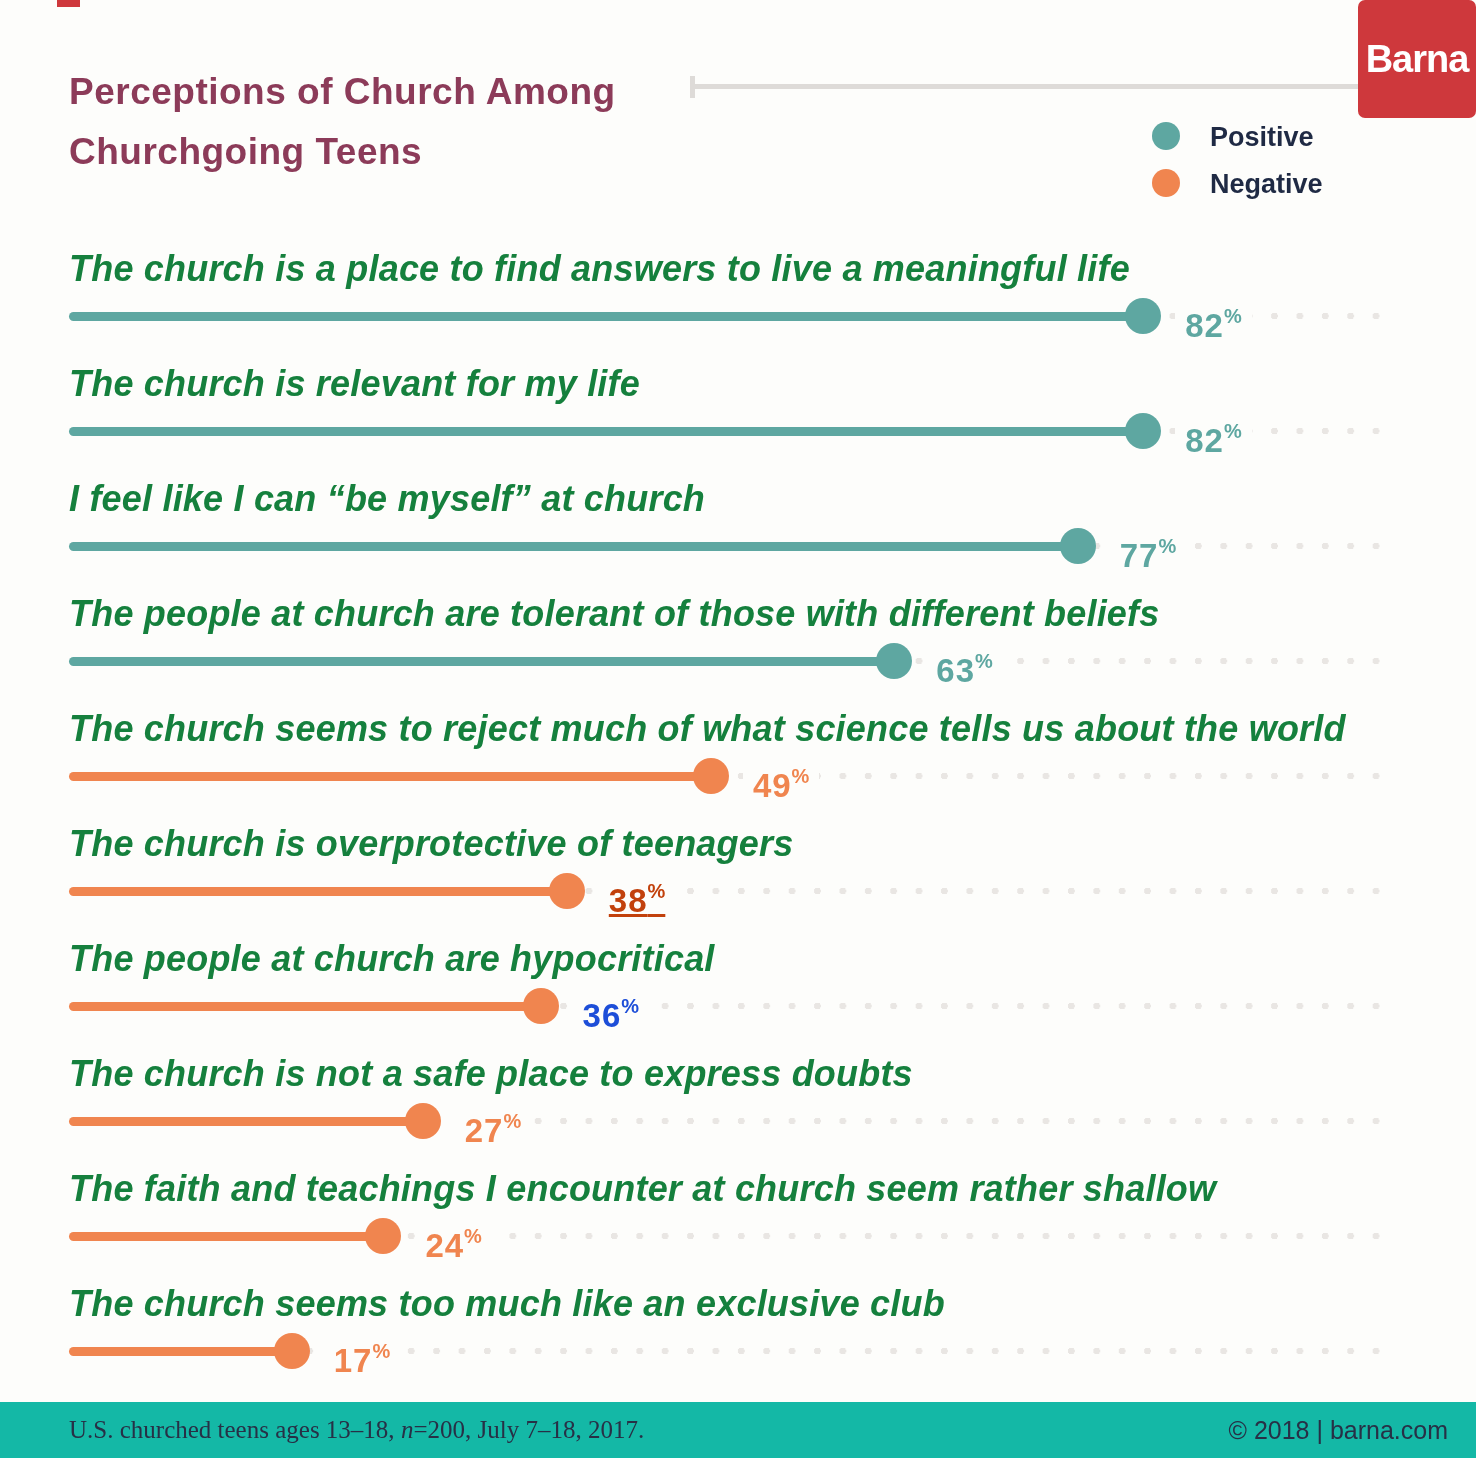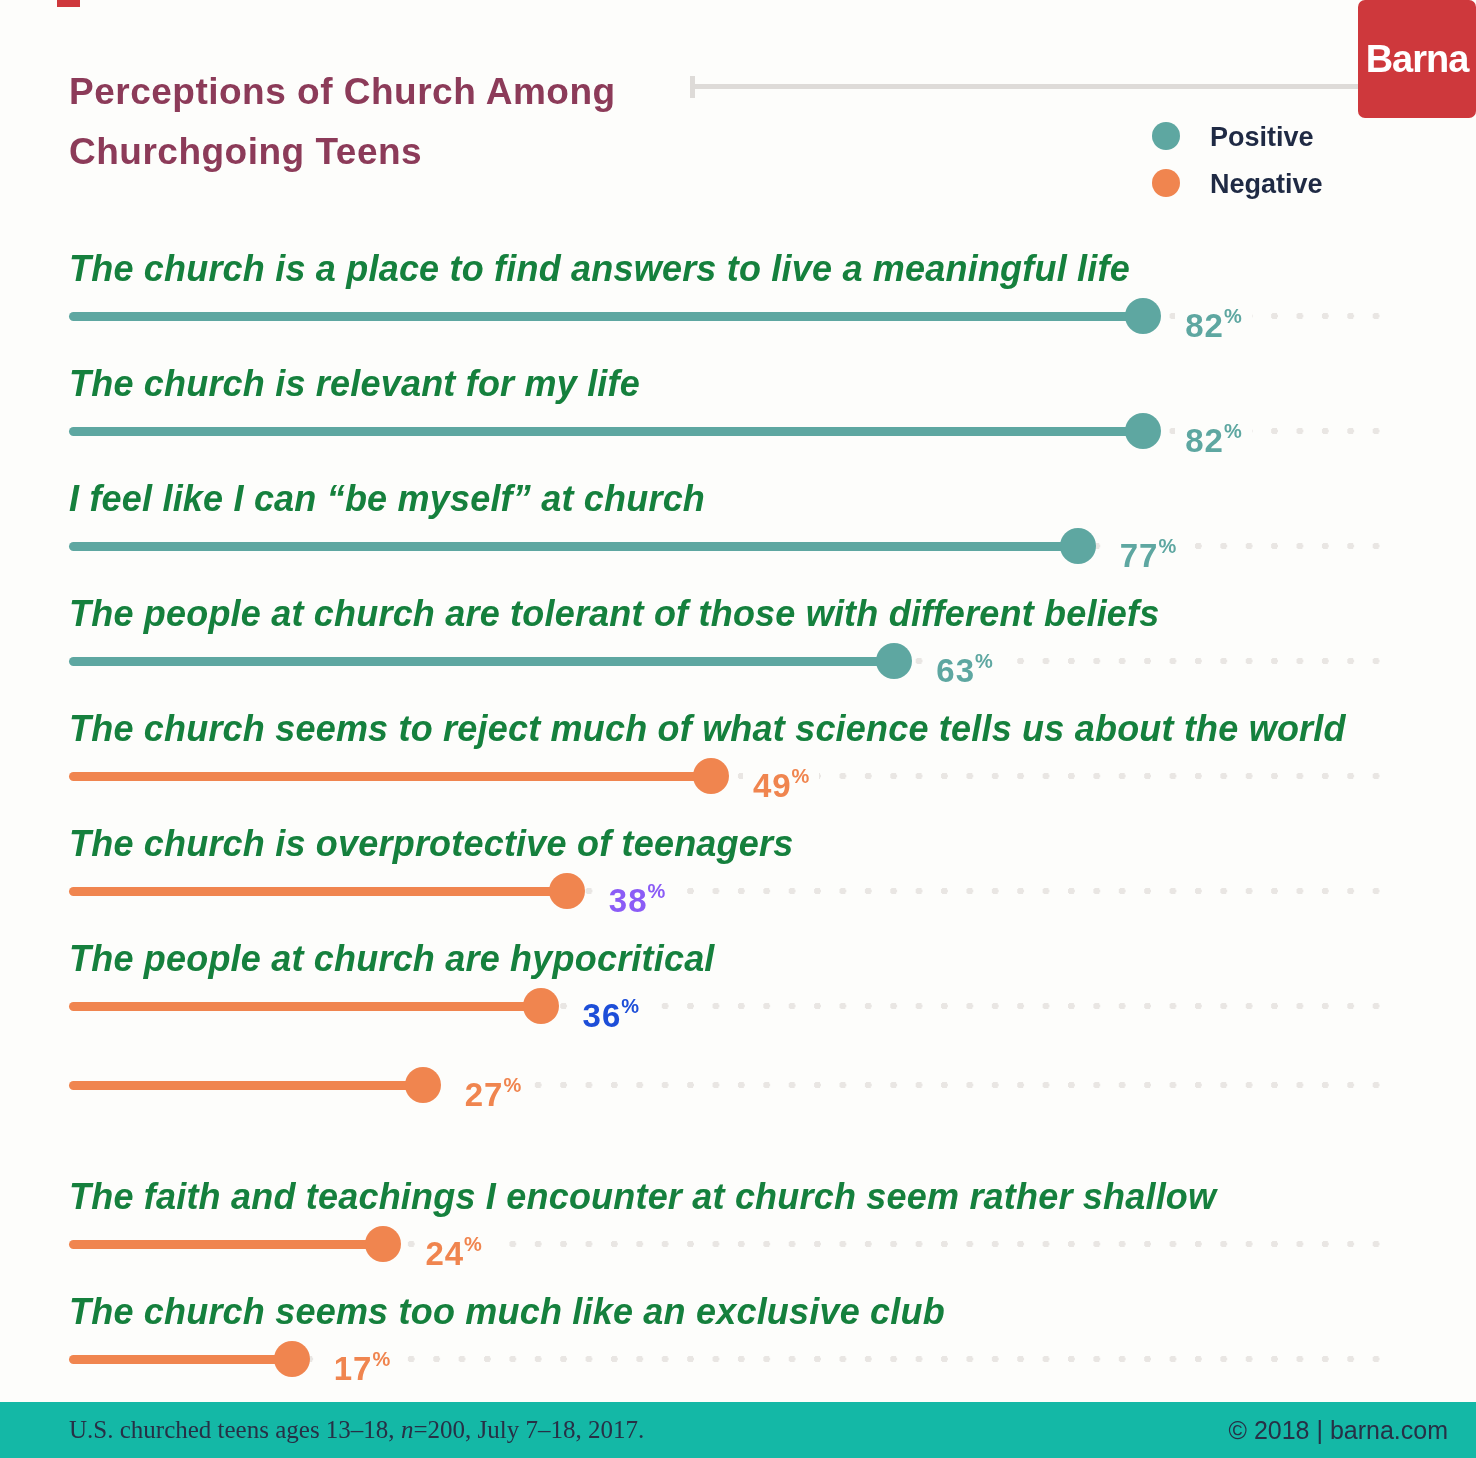--- a/index.html
+++ b/index.html
@@ -155,32 +155,33 @@
           <div class="row-bar" style="width: 641.9px; background: rgb(240, 133, 79);"></div>
           <div class="row-marker" style="left: 623.9px; background: rgb(240, 133, 79);"></div>
           <div class="row-value" style="left: 673.9px; color: rgb(240, 133, 79);"><span class="num">49</span><span class="pct">%</span></div>
         </div>
       </div>
       <div class="row">
         <div class="row-label">The church is overprotective of teenagers</div>
         <div class="row-track">
           <div class="row-bar" style="width: 497.8px; background: rgb(240, 133, 79);"></div>
           <div class="row-marker" style="left: 479.8px; background: rgb(240, 133, 79);"></div>
-          <div class="row-value" style="left: 529.8px; color: #8b5cf6;"><span class="num">38</span><span class="pct">%</span></div>
+          <div class="row-value" style="left: 529.8px; color: #c2410c; text-decoration: underline;"><span class="num">38</span><span class="pct">%</span></div>
         </div>
       </div>
       <div class="row">
         <div class="row-label">The people at church are hypocritical</div>
         <div class="row-track">
           <div class="row-bar" style="width: 471.6px; background: rgb(240, 133, 79);"></div>
           <div class="row-marker" style="left: 453.6px; background: rgb(240, 133, 79);"></div>
           <div class="row-value" style="left: 503.6px; color: #1d4ed8;"><span class="num">36</span><span class="pct">%</span></div>
         </div>
       </div>
       <div class="row">
+        <div class="row-label">The church is not a safe place to express doubts</div>
         <div class="row-track">
           <div class="row-bar" style="width: 353.7px; background: rgb(240, 133, 79);"></div>
           <div class="row-marker" style="left: 335.7px; background: rgb(240, 133, 79);"></div>
           <div class="row-value" style="left: 385.7px; color: rgb(240, 133, 79);"><span class="num">27</span><span class="pct">%</span></div>
         </div>
       </div>
       <div class="row">
         <div class="row-label">The faith and teachings I encounter at church seem rather shallow</div>
         <div class="row-track">
           <div class="row-bar" style="width: 314.4px; background: rgb(240, 133, 79);"></div>

